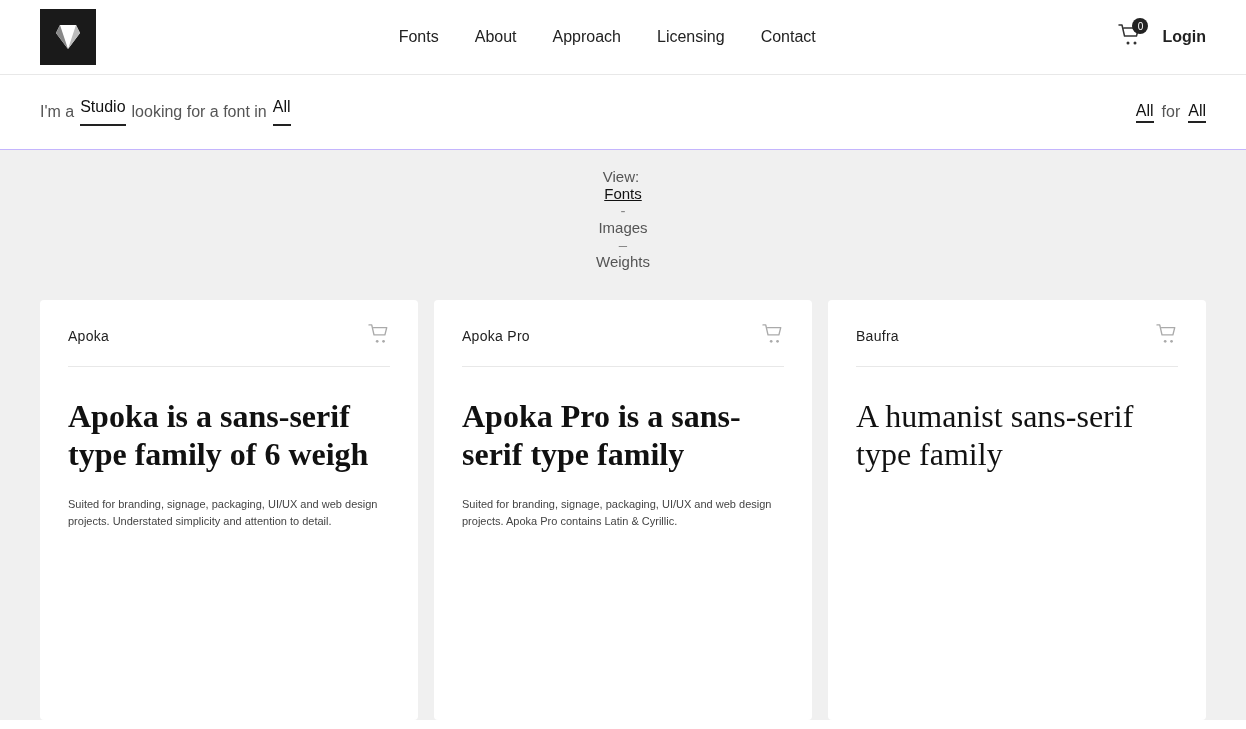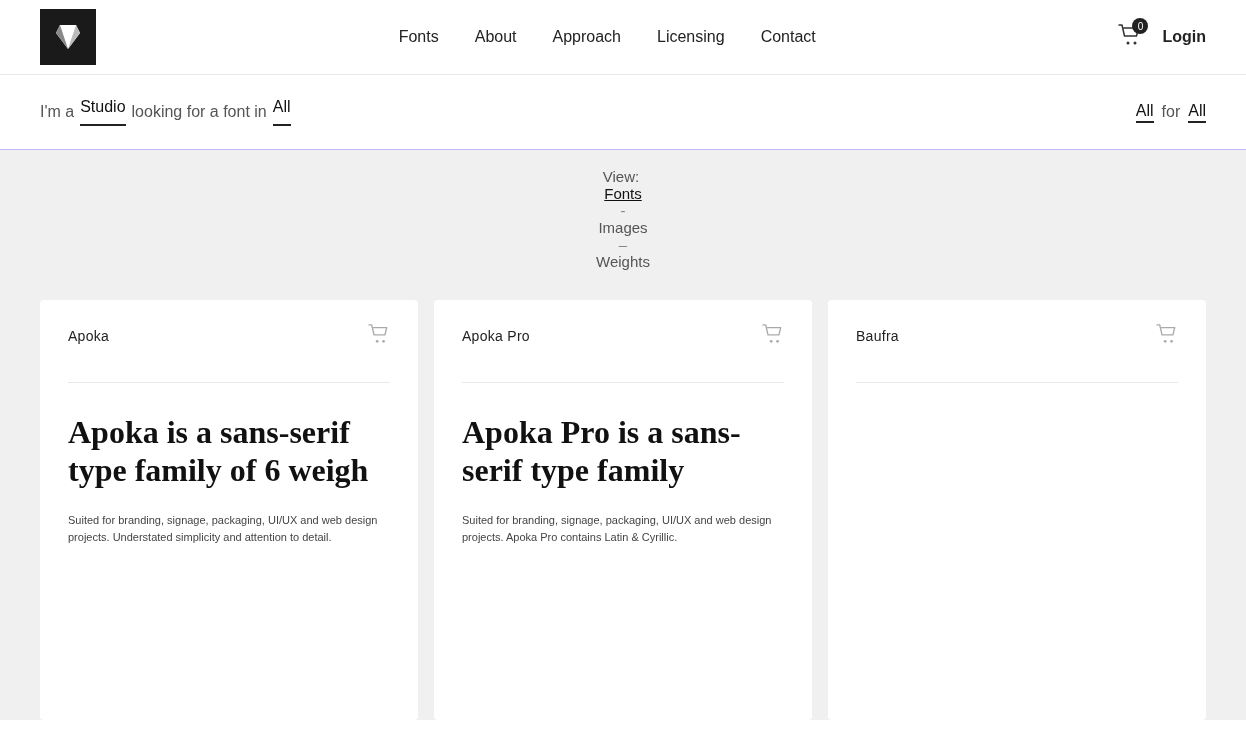--- a/index.html
+++ b/index.html
@@ -143,21 +143,21 @@
       flex: 1;
       border-radius: 4px;
       padding: 24px 28px 0;
       min-height: 420px;
     }
     .card-header {
       display: flex;
       align-items: center;
       justify-content: space-between;
       margin-bottom: 30px;
-      padding-bottom: 34px;
+      padding-bottom: 18px;
       border-bottom: 1px solid #e8e8e8;
     }
     .card-name {
       font-size: 14px;
       font-weight: 500;
       color: #222;
       letter-spacing: 0.02em;
     }
     .cart-add-btn {
       cursor: pointer;
@@ -276,15 +276,16 @@
     <div class="card-header">
       <span class="card-name">Baufra</span>
       <span class="cart-add-btn">
         <svg width="22" height="20" viewBox="0 0 24 22" fill="none" xmlns="http://www.w3.org/2000/svg">
           <path d="M1 1h3l2.5 11h12l2-8H6" stroke="#aaa" stroke-width="1.5" fill="none" stroke-linecap="round" stroke-linejoin="round"></path>
           <circle cx="10" cy="19" r="1.5" fill="#aaa"></circle>
           <circle cx="17" cy="19" r="1.5" fill="#aaa"></circle>
         </svg>
       </span>
     </div>
+    <div class="card-headline">A humanist sans-serif type family</div>
   </div>
 
 </div>
 
 </body></html>

